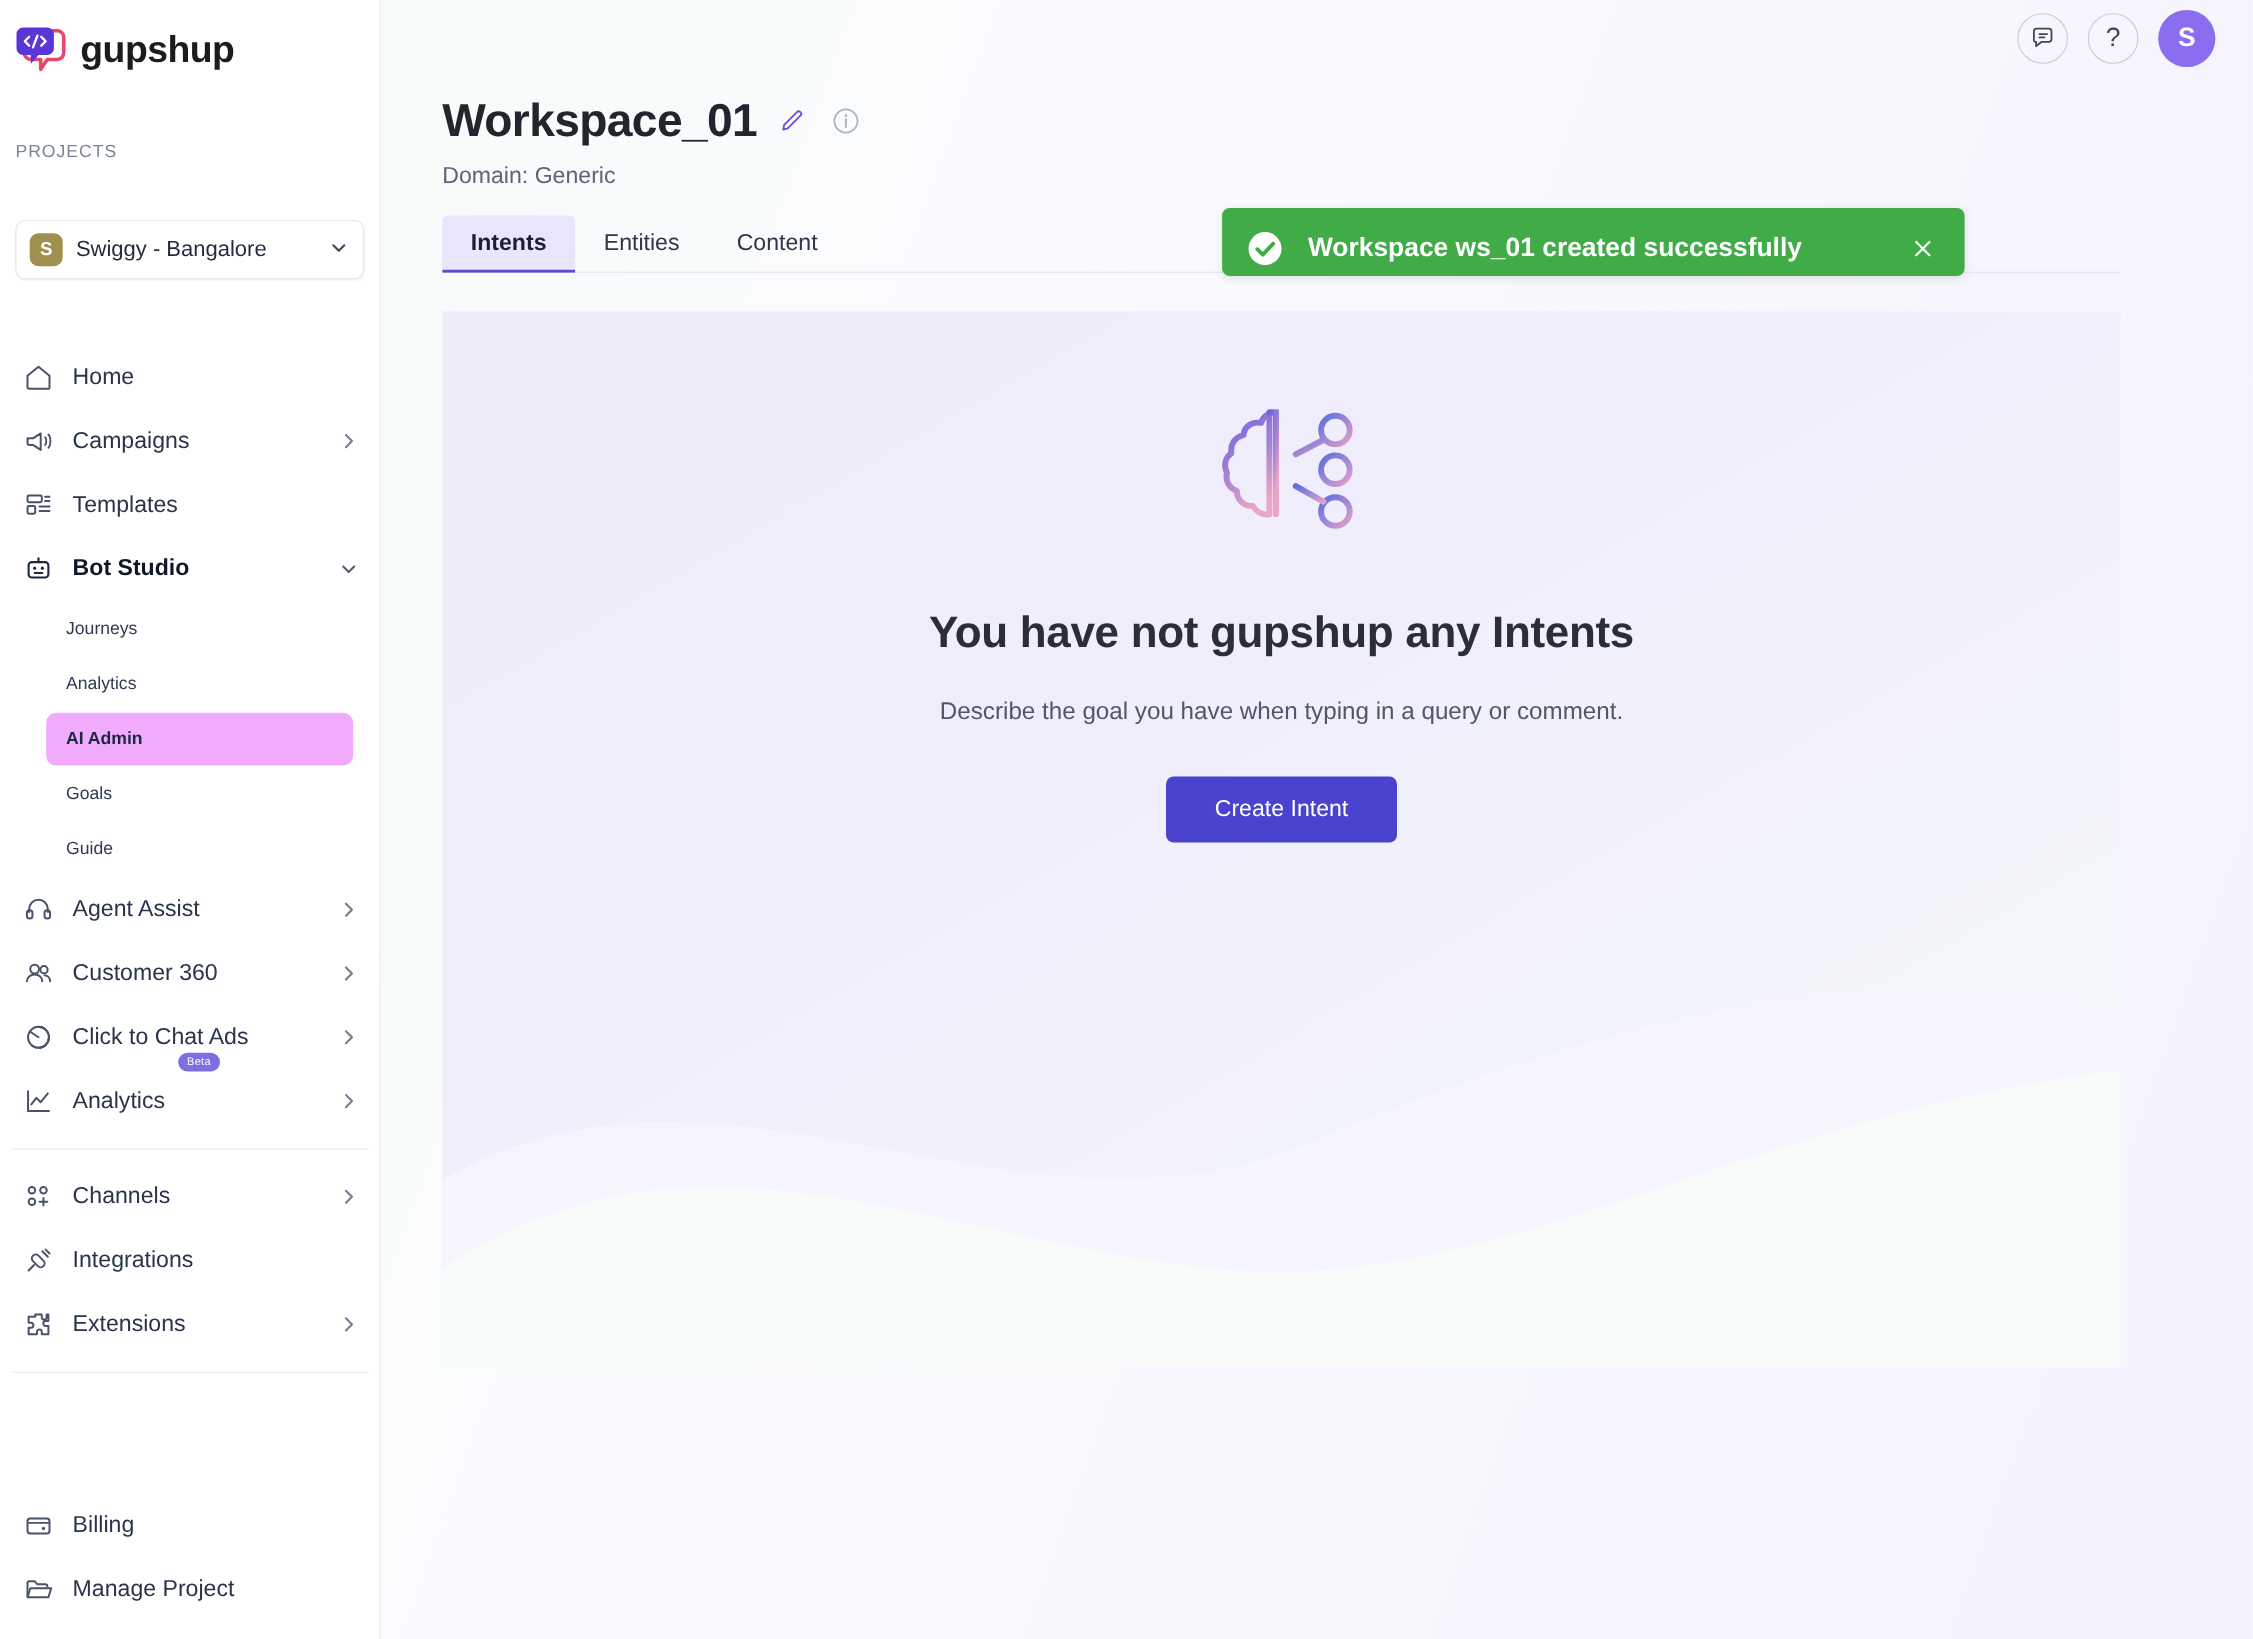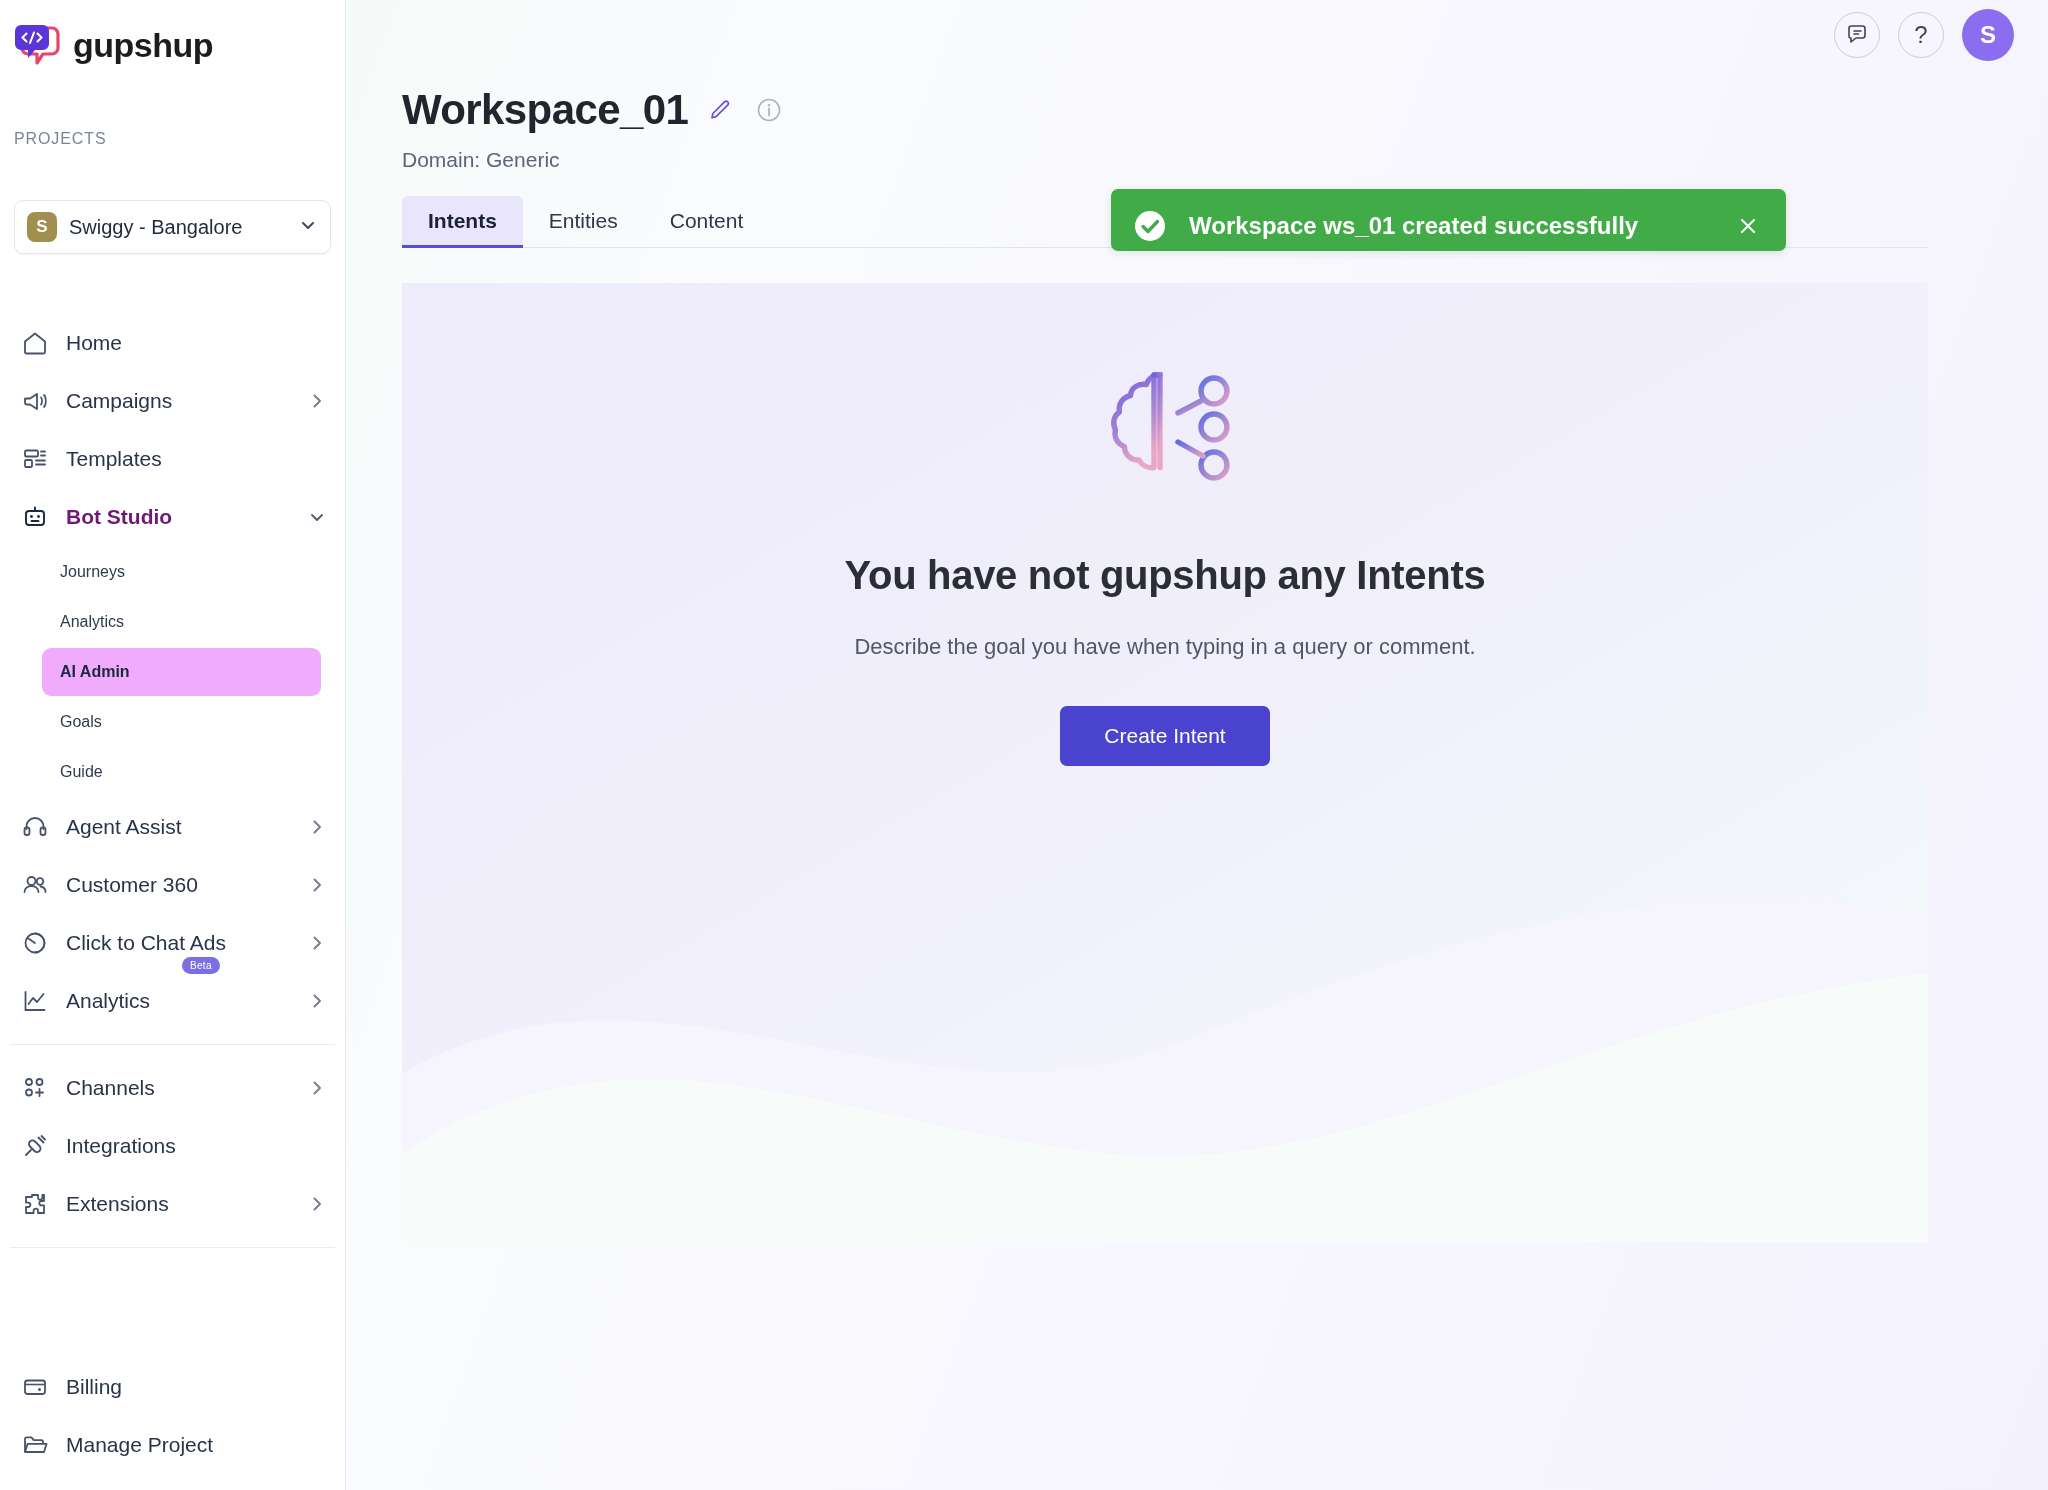--- a/index.html
+++ b/index.html
@@ -92,39 +92,39 @@
     cursor: pointer;
   }
   .nav-item .ico { width: 30px; height: 30px; flex: 0 0 30px; display: flex; align-items: center; justify-content: center; }
   .nav-item .label {
     font-size: 21px;
     color: #29344a;
     flex: 1;
     white-space: nowrap;
     position: relative;
   }
-  .nav-item.parent-open > .label { font-weight: 700; color: #701a75; }
+  .nav-item.parent-open > .label { font-weight: 700; color: #0f172a; }
   .chev { width: 20px; height: 20px; flex: 0 0 20px; opacity: .75; }
 
   .sub-item {
     display: flex;
     align-items: center;
     height: 48px;
     margin: 2px 24px 2px 42px;
     padding: 0 18px;
     border-radius: 9px;
     cursor: pointer;
   }
   .sub-item .label { font-size: 16px; color: #2b3purple; color: #2f3a50; white-space: nowrap; }
   .sub-item.active { background: #f0abfc; }
   .sub-item.active .label { font-weight: 700; color: #1c2740; }
 
   .beta-badge {
     position: absolute;
-    left: 116px;
+    left: 96px;
     top: 26px;
     background: #7d6fe0;
     color: #fff;
     font-size: 10px;
     line-height: 1;
     padding: 4px 8px 3px;
     border-radius: 9px;
     letter-spacing: .3px;
   }
 

